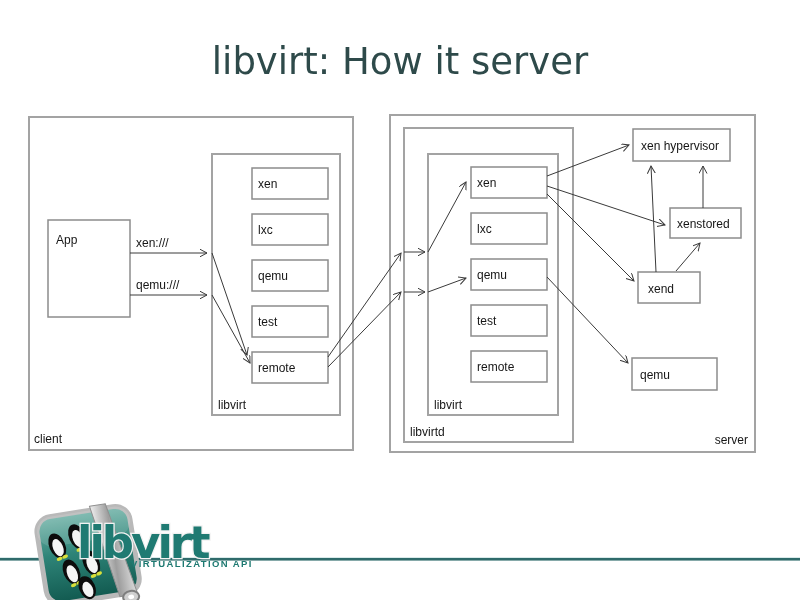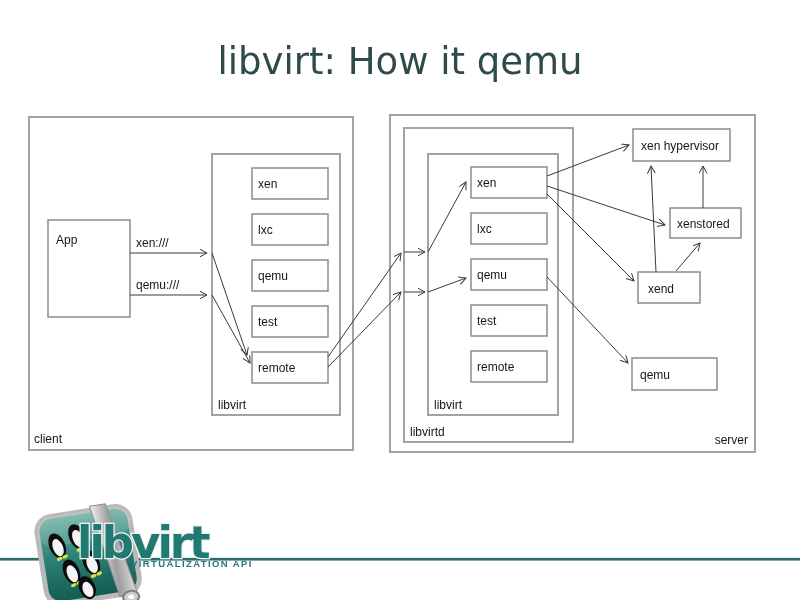--- a/index.html
+++ b/index.html
@@ -12,21 +12,21 @@
   .diagram-svg text{font-family:"Liberation Sans",sans-serif;font-size:12px;fill:#161616;}
   .teal-rule{position:absolute;left:0;top:557px;width:800px;height:4px;z-index:1;
              background:linear-gradient(to bottom,#d9eaea 0 1px,#2f6b6b 1px 3px,#86a9a9 3px 4px);}
   .logo-svg{position:absolute;left:25px;top:496px;width:240px;height:104px;z-index:3;}
 </style>
 </head>
 <body>
 
 <div class="slide">
 
-  <h1 class="title">libvirt: How it qemu</h1>
+  <h1 class="title">libvirt: How it server</h1>
 
   <div class="teal-rule"></div>
 
   <svg class="diagram-svg" viewBox="0 0 800 600">
     <defs>
       <marker id="arrow" markerWidth="10" markerHeight="10" refX="7.5" refY="4" orient="auto" markerUnits="userSpaceOnUse">
         <path d="M0,0 L7.5,4 L0,8" fill="none" stroke="#3a3a3a" stroke-width="1"></path>
       </marker>
     </defs>
 

